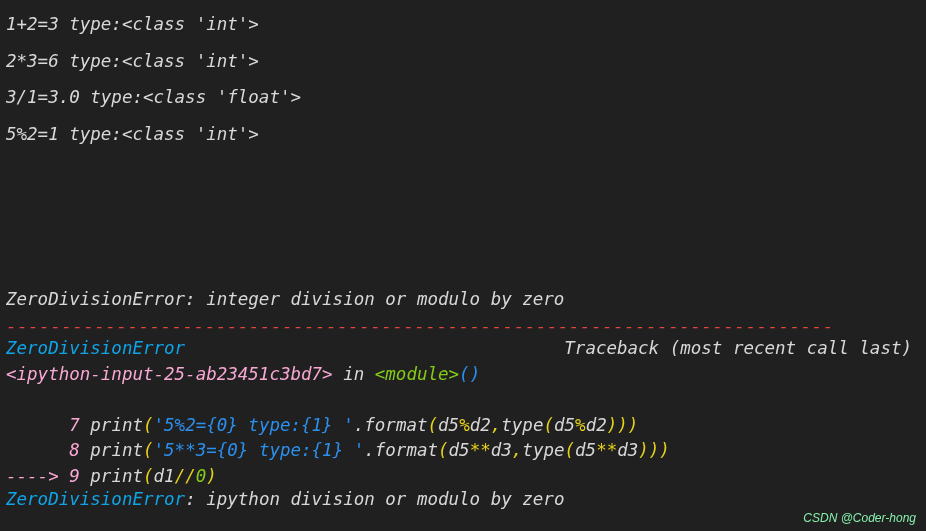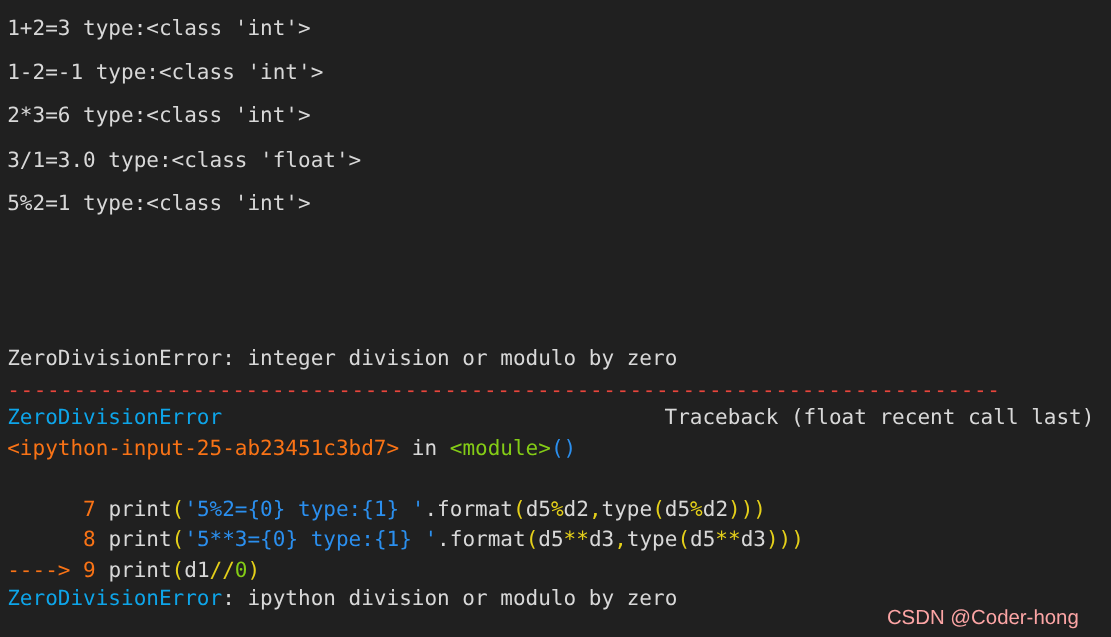--- a/index.html
+++ b/index.html
@@ -8,20 +8,21 @@
     background: #1e1e1e;
   }
   #console {
     position: relative;
     width: 926px;
     height: 531px;
     background: #202020;
     overflow: hidden;
     font-family: "DejaVu Sans Mono", "Liberation Mono", monospace;
     box-sizing: border-box;
+    font-style: italic;
   }
 
   
   .out-block {
     position: absolute;
     left: 0;
     top: 0;
     width: 926px;
     padding-top: 6px;
   }
@@ -90,60 +91,59 @@
     position: absolute;
     left: 6px;
     top: 487px;
     font-size: 17.5px;
     line-height: 24px;
     white-space: pre;
   }
 
   
   .c-red     { color: #0ea5e9; }
-  .c-green   { color: #f97316; }
+  .c-green   { color: #f9a8d4; }
   .c-cyan    { color: #84cc16; }
   .c-blue    { color: #2b8fee; }
   .c-yellow  { color: #e5d01a; }
   .c-white   { color: #d8d8d8; }
   .c-plain   { color: #d8d8d8; }
 
   
   .watermark {
     position: absolute;
-    right: 27px;
+    right: 10px;
     bottom: 6px;
     font-family: "Liberation Sans", sans-serif;
-    font-size: 17px;
-    color: #fca5a5;
+    font-size: 12px;
+    color: #86efac;
     white-space: pre;
   }
 </style>
 </head>
 <body>
 
 <div id="console">
 
   <div class="out-block">
     <div class="out-line">1+2=3 type:&lt;class 'int'&gt;</div>
-    <div class="out-line">1-2=-1 type:&lt;class 'int'&gt;</div>
     <div class="out-line">2*3=6 type:&lt;class 'int'&gt;</div>
     <div class="out-line">3/1=3.0 type:&lt;class 'float'&gt;</div>
     <div class="out-line">5%2=1 type:&lt;class 'int'&gt;</div>
   </div>
 
   <div class="err-summary">ZeroDivisionError: integer division or modulo by zero</div>
 
   <div class="rule">---------------------------------------------------------------------------</div>
 
   <div class="tb">
 
     <div class="tb-line tb-head">
       <span class="c-red">ZeroDivisionError</span>
-      <span class="c-white">Traceback (float recent call last)</span>
+      <span class="c-white">Traceback (most recent call last)</span>
     </div>
 
     <div class="tb-line"><span class="c-green">&lt;ipython-input-25-ab23451c3bd7&gt;</span><span class="c-white"> </span><span class="c-white">in</span><span class="c-white"> </span><span class="c-cyan">&lt;module&gt;</span><span class="c-blue">()</span></div>
 
     <div class="tb-spacer"></div>
 
     <div class="tb-line"><span class="c-plain">      </span><span class="c-green">7</span><span class="c-plain"> </span><span class="c-white">print</span><span class="c-yellow">(</span><span class="c-blue">'5%2={0} type:{1} '</span><span class="c-white">.format</span><span class="c-yellow">(</span><span class="c-white">d5</span><span class="c-yellow">%</span><span class="c-white">d2</span><span class="c-yellow">,</span><span class="c-white">type</span><span class="c-yellow">(</span><span class="c-white">d5</span><span class="c-yellow">%</span><span class="c-white">d2</span><span class="c-yellow">)))</span></div>
 
     <div class="tb-line"><span class="c-plain">      </span><span class="c-green">8</span><span class="c-plain"> </span><span class="c-white">print</span><span class="c-yellow">(</span><span class="c-blue">'5**3={0} type:{1} '</span><span class="c-white">.format</span><span class="c-yellow">(</span><span class="c-white">d5</span><span class="c-yellow">**</span><span class="c-white">d3</span><span class="c-yellow">,</span><span class="c-white">type</span><span class="c-yellow">(</span><span class="c-white">d5</span><span class="c-yellow">**</span><span class="c-white">d3</span><span class="c-yellow">)))</span></div>
 

